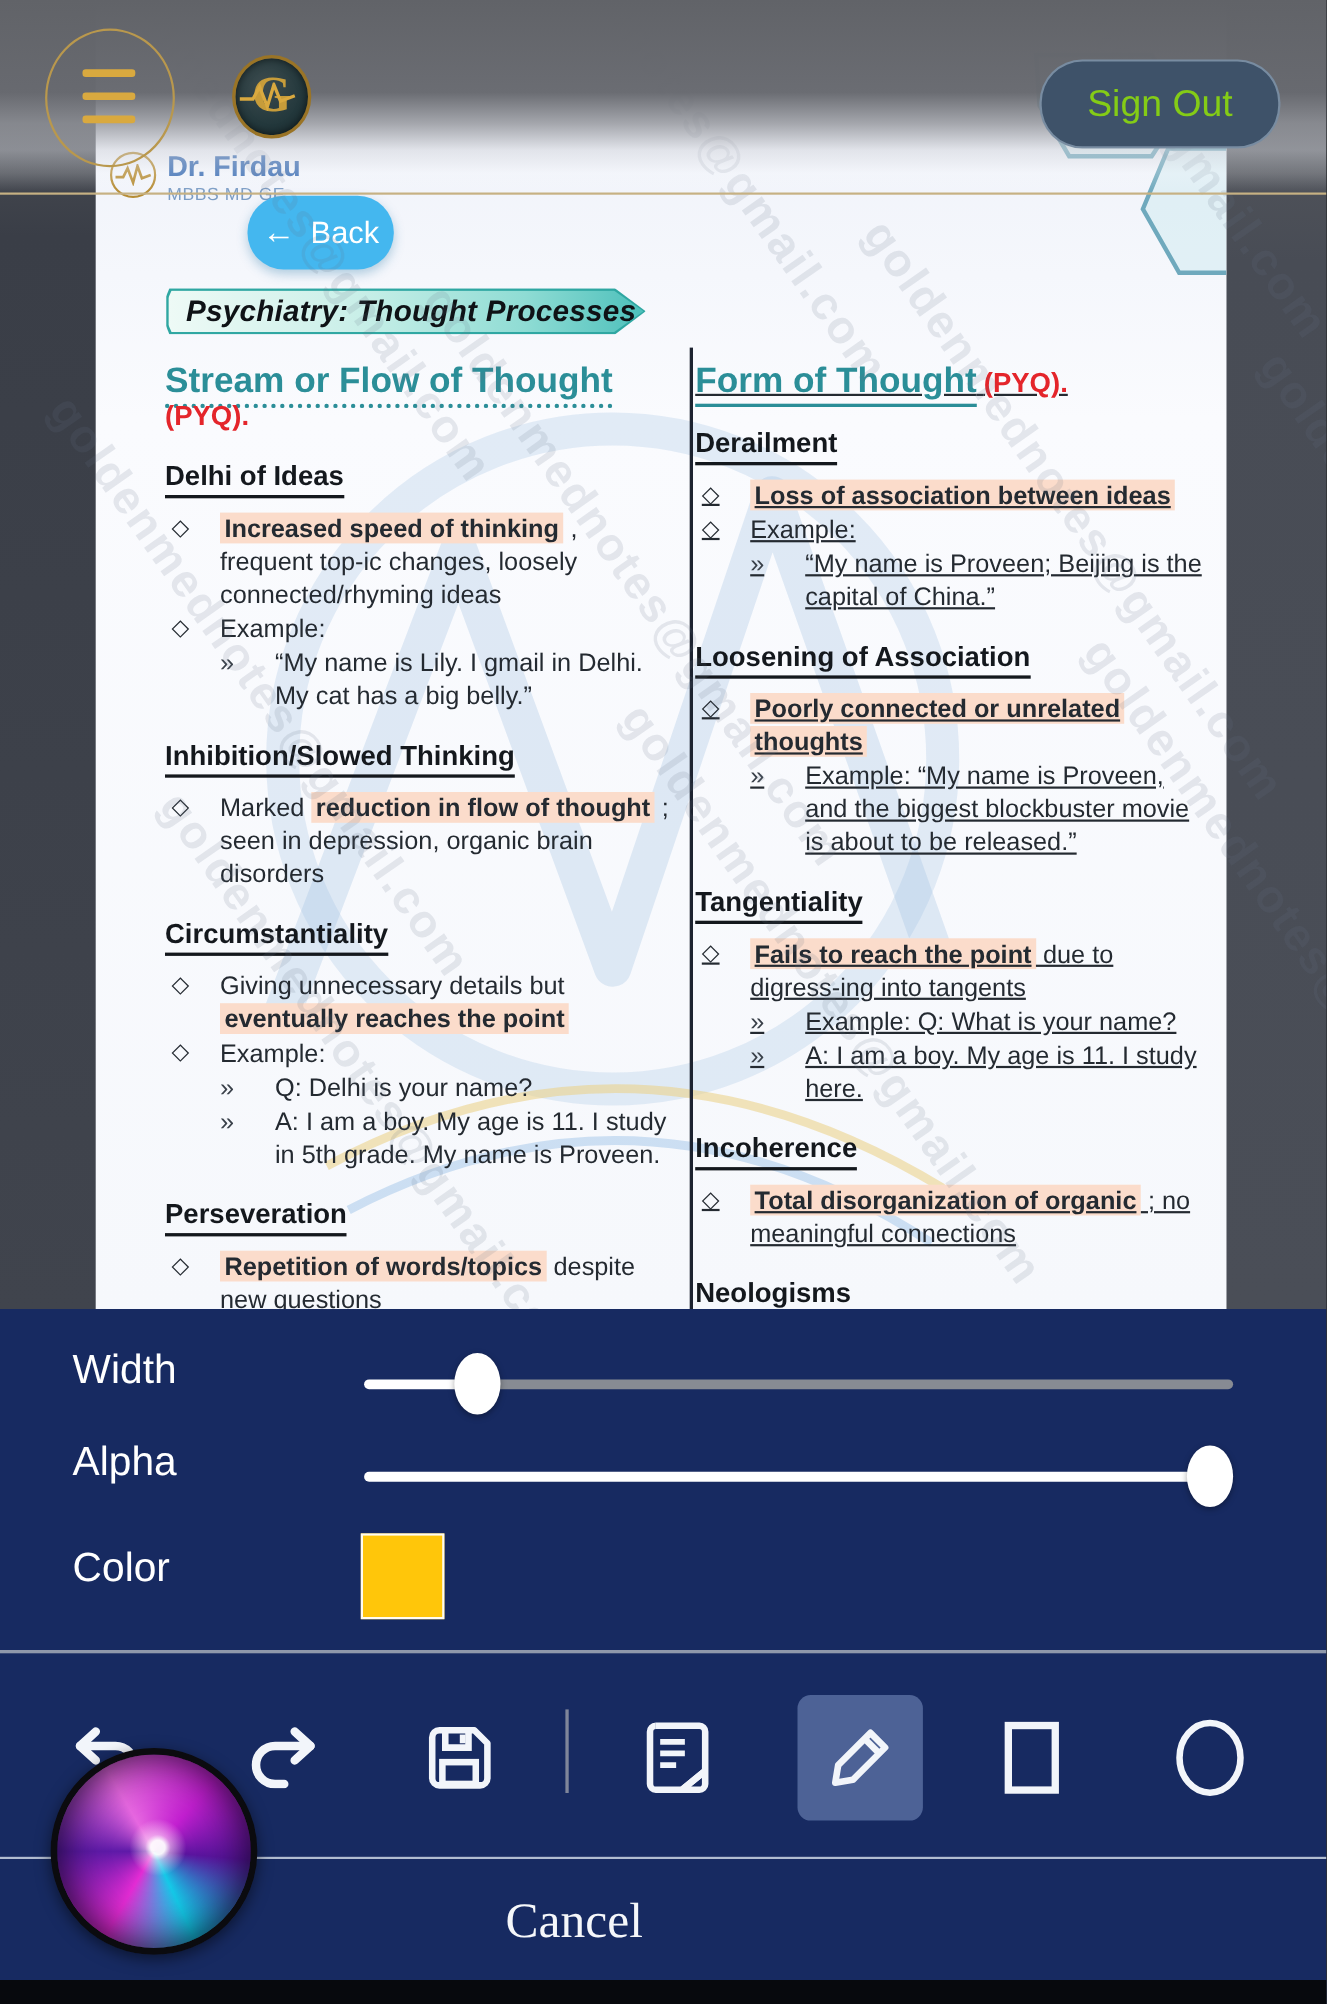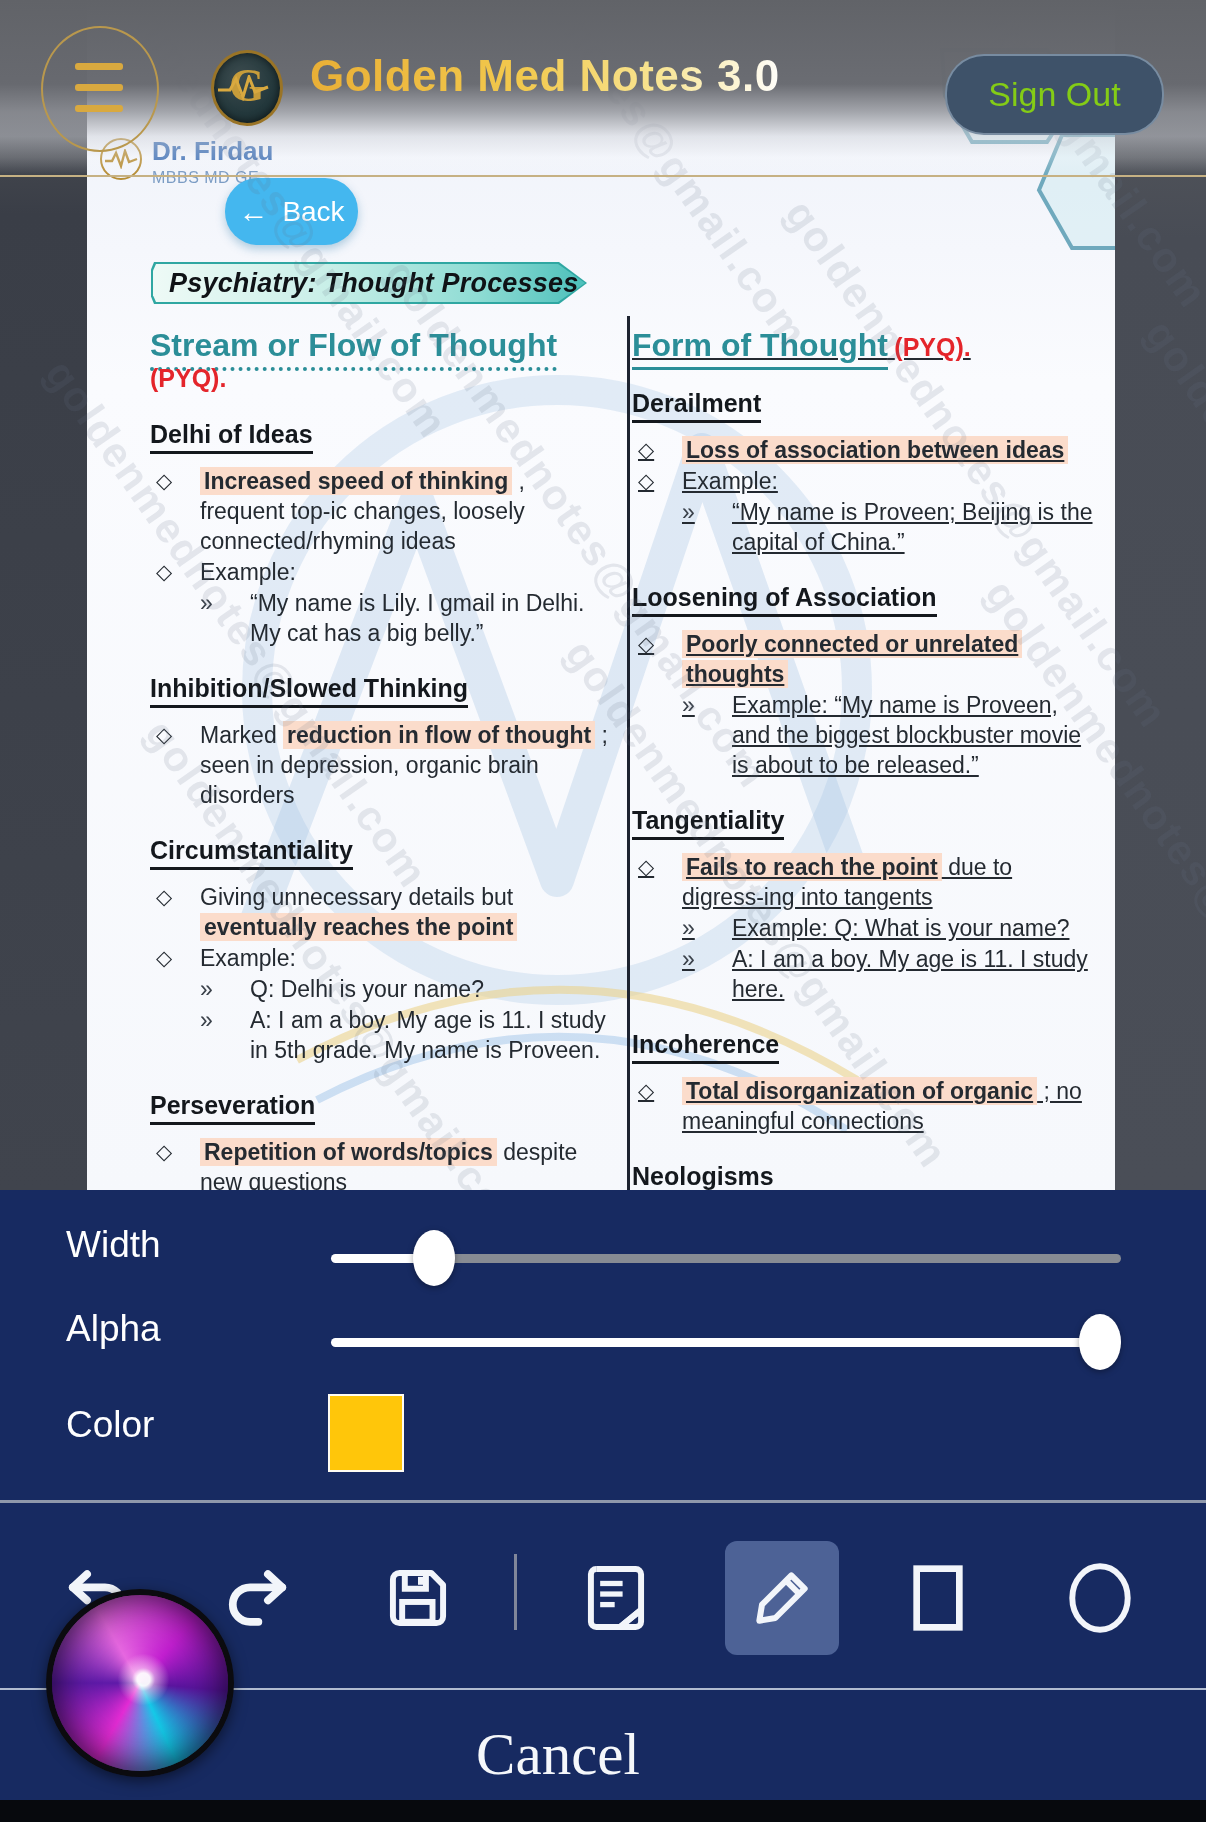--- a/index.html
+++ b/index.html
@@ -101,21 +101,21 @@
                 border:2px solid rgba(255,255,255,.95);}
   .panel-divider{position:absolute;left:0;top:1500px;width:1206px;height:3px;background:#8f98ab;z-index:22;}
 
   
   .toolbar{position:absolute;left:0;top:1502px;width:1206px;height:320px;background:#172a61;z-index:20;}
   .tool-btn{position:absolute;top:39px;width:114px;height:114px;display:flex;align-items:center;justify-content:center;border-radius:12px;}
   .tool-sel{background:#4d6296;}
   .tool-sep{position:absolute;left:514px;top:52px;width:3px;height:76px;background:#80869a;}
   .toolbar-line{position:absolute;left:0;top:186px;width:1206px;height:2px;background:rgba(205,214,228,.85);}
   .cancel-btn{position:absolute;left:0;top:218px;width:1044px;text-align:center;
-              font-family:"Liberation Serif",serif;font-size:59px;color:#f5f7fa;padding-left:36px;}
+              font-family:"Liberation Serif",serif;font-size:45px;color:#f5f7fa;}
   .bottom-bar{position:absolute;left:0;top:1800px;width:1206px;height:22px;background:#07090d;z-index:40;}
 
   .app-logo{position:absolute;left:46px;top:1589px;width:176px;height:176px;border-radius:50%;z-index:30;
             border:6px solid #0b0b0f;
             background:
               radial-gradient(circle at 52% 48%,rgba(255,255,255,.95) 0 5%,rgba(255,225,250,.55) 9%,rgba(255,255,255,0) 20%),
               conic-gradient(from 40deg at 50% 50%,#c21fd0,#5a149e 55deg,#14c9e8 115deg,#e32bd4 170deg,#5e1aa8 230deg,#e667e0 290deg,#c21fd0 360deg),
               radial-gradient(circle at 50% 50%,#2a0f3a,#0c0714 75%);
             box-shadow:inset 0 0 40px rgba(5,2,12,.85),0 4px 14px rgba(0,0,0,.5);}
 
@@ -264,21 +264,20 @@
       <div class="bar bar1"></div>
       <div class="bar bar2"></div>
       <div class="bar bar3"></div>
     </div>
     <div class="brand-logo">
       <div class="g">G</div>
       <svg width="56" height="26" viewBox="0 0 56 26">
           <polyline points="2,15 14,15 20,4 27,22 33,2 39,17 52,12" fill="none" stroke="#d9a93f" stroke-width="3"></polyline>
         </svg>
     </div>
-    <div class="app-title">Golden Med Notes 3.0</div>
     <div class="signout-btn">
       <span>Sign Out</span>
     </div>
   </div>
 
   <div class="panel"></div>
   <div class="panel-label lbl-width" style="z-index:21;">Width</div>
   <div class="panel-label lbl-alpha" style="z-index:21;">Alpha</div>
   <div class="panel-label lbl-color" style="z-index:21;">Color</div>
 

